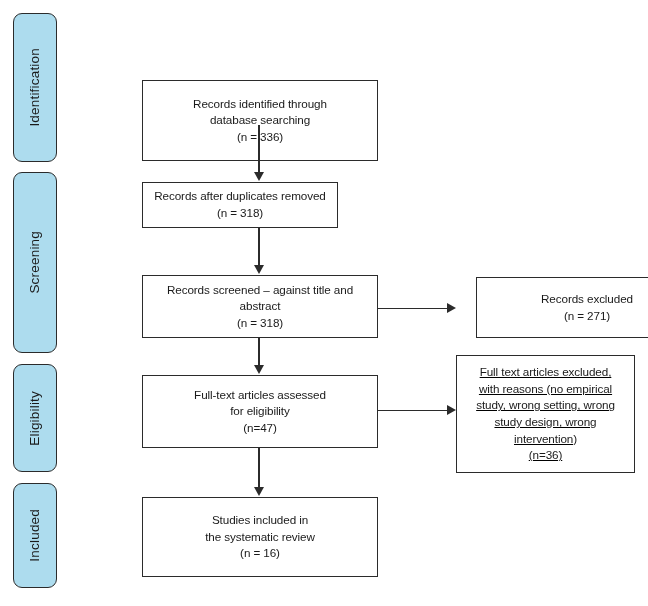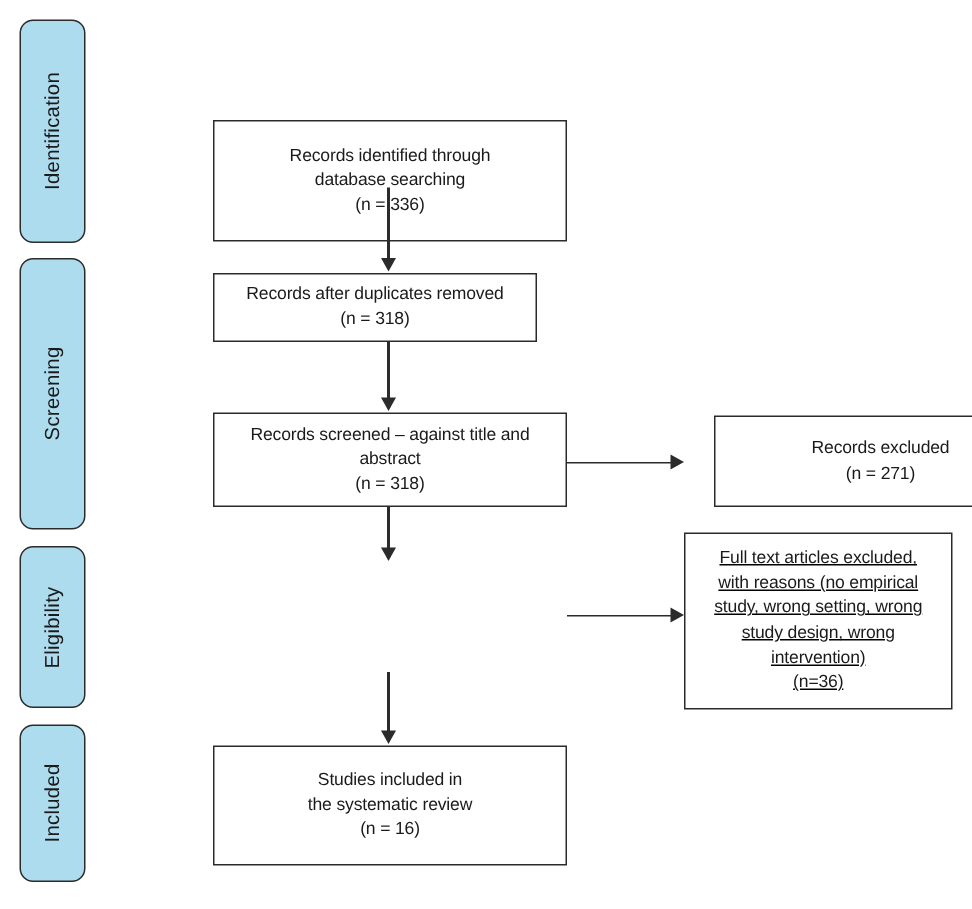--- a/index.html
+++ b/index.html
@@ -95,28 +95,33 @@
   </div>
   <div class="stage-pill" style="top:483px;height:105px;">
     <span class="pill-label">Included</span>
   </div>
 
   <div class="flow-box" style="left:142px;top:44px;width:236px;height:81px;margin-top:36px;">
     <span class="box-text">Records identified through
 database searching
 (n = 336)</span>
   </div>
-  <div class="flow-box" style="left:142px;top:182px;width:216px;height:46px;">
+  <div class="flow-box" style="left:142px;top:182px;width:196px;height:46px;">
     <span class="box-text">Records after duplicates removed
 (n = 318)</span>
   </div>
   <div class="flow-box" style="left:142px;top:275px;width:236px;height:63px;">
     <span class="box-text">Records screened – against title and
 abstract
 (n = 318)</span>
+  </div>
+  <div class="flow-box" style="left:142px;top:375px;width:236px;height:73px;">
+    <span class="box-text">Full-text articles assessed
+for eligibility
+(n=47)</span>
   </div>
   <div class="flow-box" style="left:142px;top:497px;width:236px;height:80px;">
     <span class="box-text">Studies included in
 the systematic review
 (n = 16)</span>
   </div>
 
   <div class="flow-box" style="left:476px;top:277px;width:201px;height:61px;padding-left:21px;">
     <span class="box-text">Records excluded
 (n = 271)</span>

